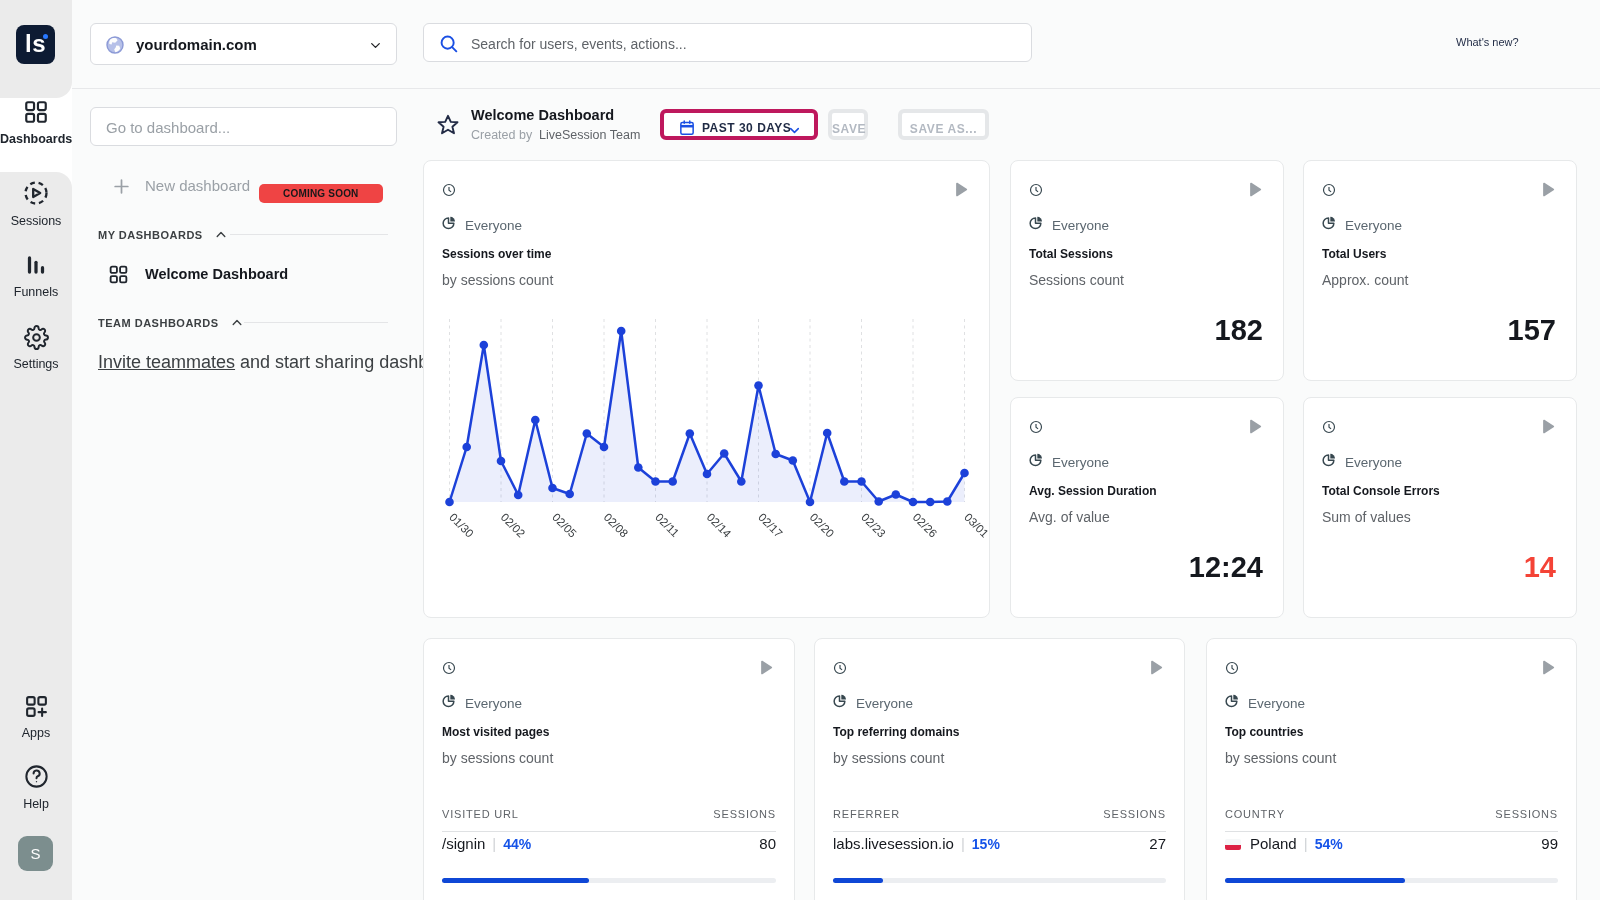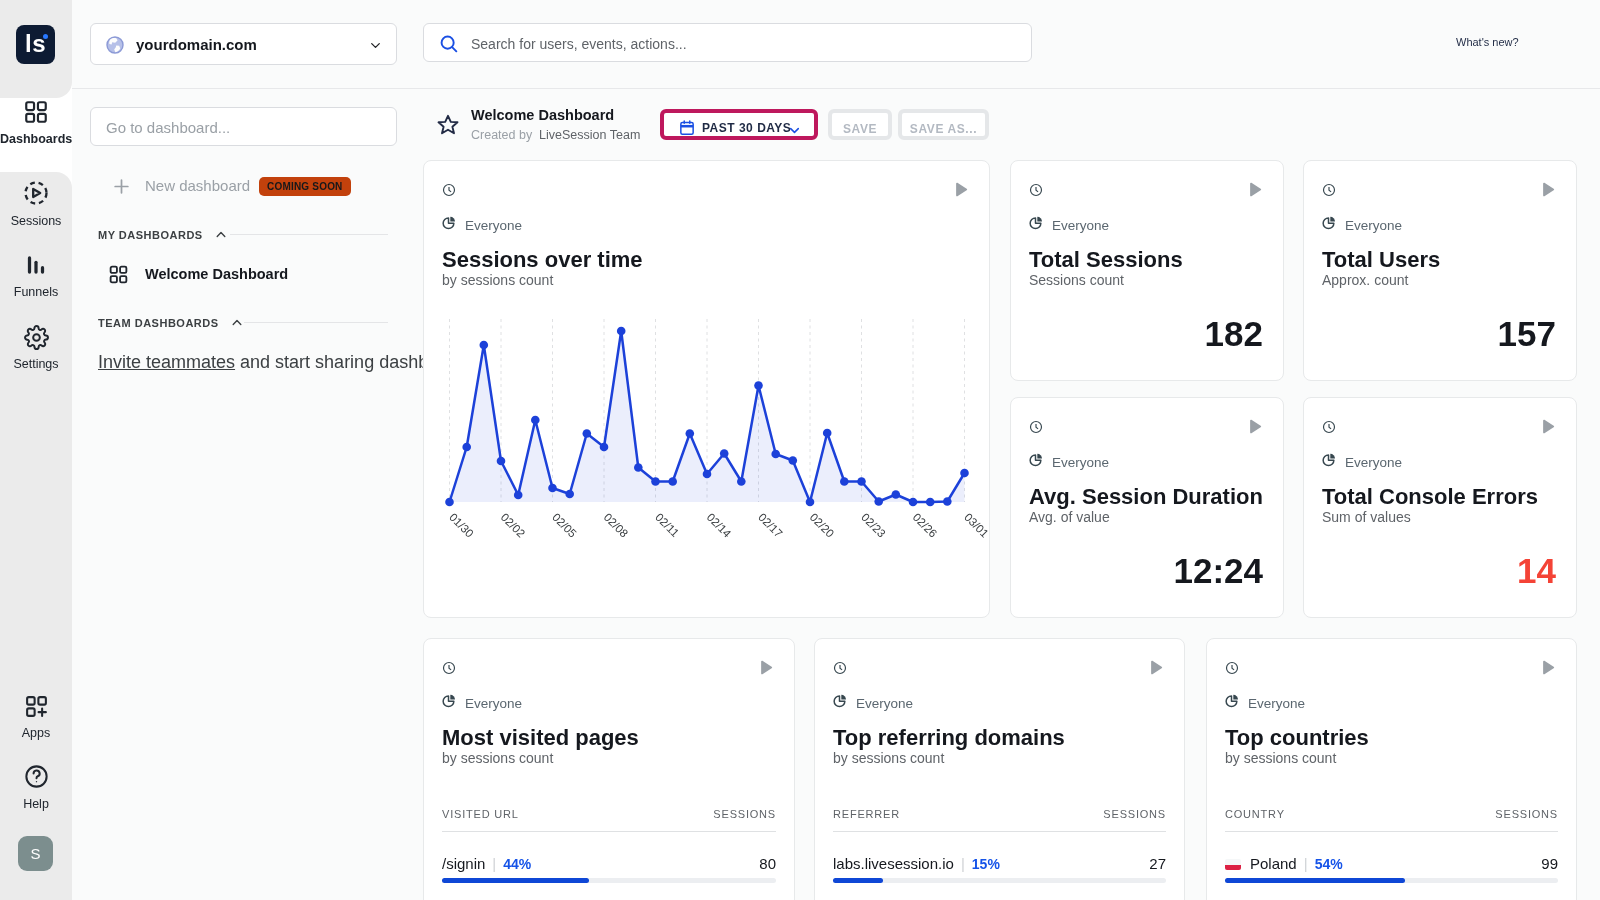--- a/index.html
+++ b/index.html
@@ -25,56 +25,56 @@
 #searchbox { left:423px; top:23px; width:609px; height:39px; }
 #searchbox .ph { position:absolute; left:47px; top:12px; font-size:14px; color:#5f6368; }
 #whatsnew { left:1456px; top:36px; font-size:11px; font-weight:500; color:#1f2a44; }
 
 
 #gotobox { left:90px; top:107px; width:307px; height:39px; }
 #gotobox .ph { position:absolute; left:15px; top:11px; font-size:15px; color:#9aa0a6; }
 #newdash { left:112px; top:176px; }
 #newdash .plus { position:absolute; left:0; top:1px; }
 #newdash .t { position:absolute; left:33px; top:1px; font-size:15px; color:#9aa0a6; white-space:nowrap; }
-#comingsoon { left:259px; top:177px; background:#c2410c; color:#17181a; font-size:10px; font-weight:700; letter-spacing:0.2px; border-radius:5px; padding:4px 8px; }
+#comingsoon { left:259px; top:184px; background:#ef4444; color:#17181a; font-size:10px; font-weight:700; letter-spacing:0.2px; border-radius:5px; padding:4px 24px; }
 .sechead { font-size:11px; font-weight:700; letter-spacing:0.5px; color:#3c4043; }
 .secline { height:1px; background:#e4e5e7; }
 #mydash-h { left:98px; top:228px; }
 #mydash-line { left:230px; top:234px; width:158px; }
 #teamdash-h { left:98px; top:316px; }
 #teamdash-line { left:244px; top:322px; width:144px; }
 #welcomedash { left:108px; top:264px; }
 #welcomedash .t { position:absolute; left:37px; top:2px; font-size:14.5px; font-weight:700; color:#15181e; white-space:nowrap; }
 #invite { left:98px; top:352px; font-size:18px; color:#3c4043; }
 #invite a { color:#3c4043; text-decoration:underline; }
 
 
 #dash-title { left:471px; top:107px; font-size:14.5px; font-weight:700; color:#15181e; }
 #dash-sub { left:471px; top:128px; font-size:12.5px; color:#9aa0a6; }
 #dash-sub b { color:#5f6368; font-weight:400; }
 .btn { background:#fff; border:4px solid #be185d; border-radius:6px; height:31px; }
 #btn-past { left:660px; top:109px; width:158px; }
 #btn-past .t { position:absolute; left:38px; top:8px; font-size:12px; font-weight:700; letter-spacing:0.5px; color:#1f2a44; }
-#btn-save { left:828px; top:109px; width:64px; border-color:#e5e7e9; }
+#btn-save { left:828px; top:109px; width:40px; border-color:#e5e7e9; }
 #btn-saveas { left:898px; top:109px; width:91px; border-color:#e5e7e9; }
 .graybtn-t { position:absolute; width:100%; text-align:center; top:9px; font-size:12px; font-weight:700; letter-spacing:0.6px; color:#b3b9c2; }
 
 
 .card { position:absolute; background:#fff; border:1px solid #e7e9ea; border-radius:8px; }
 .card .clock { position:absolute; left:18px; top:22px; }
 .card .play { position:absolute; top:21px; }
 .card .seg { position:absolute; left:18px; top:55px; }
 .card .segt { position:absolute; left:41px; top:57px; font-size:13.5px; color:#5b6770; }
-.card .title { position:absolute; left:18px; top:86px; font-size:22px; font-weight:700; color:#15181e; }
+.card .title { position:absolute; left:18px; top:86px; font-size:12px; font-weight:700; color:#15181e; }
 .card .sub { position:absolute; left:18px; top:111px; font-size:14px; color:#5f6368; }
-.kpi-num { position:absolute; right:20px; top:155px; font-size:35px; font-weight:700; line-height:1; color:#15181e; }
+.kpi-num { position:absolute; right:20px; top:155px; font-size:29px; font-weight:700; line-height:1; color:#15181e; }
 .tbl-head { position:absolute; left:18px; right:18px; top:169px; font-size:11px; font-weight:500; letter-spacing:0.8px; color:#5f6368; }
 .tbl-head .r { float:right; }
 .tbl-line { position:absolute; left:18px; right:18px; top:192px; height:1px; background:#dfe1e3; }
-.tbl-row { position:absolute; left:18px; right:18px; top:216px; font-size:15px; color:#15181e; }
+.tbl-row { position:absolute; left:18px; right:18px; top:196px; font-size:15px; color:#15181e; }
 .tbl-row .pct { color:#1553e8; font-weight:700; font-size:14px; }
 .tbl-row .sep { color:#d0d3d6; padding:0 7px; }
 .tbl-row .val { float:right; }
 .bar { position:absolute; left:18px; right:18px; top:239px; height:5px; border-radius:3px; background:#eceef1; }
 .bar .fill { position:absolute; left:0; top:0; height:5px; border-radius:3px; background:#0f47d6; }
 </style>
 </head>
 <body>
 
 <div class="abs" id="sidebar"></div>

